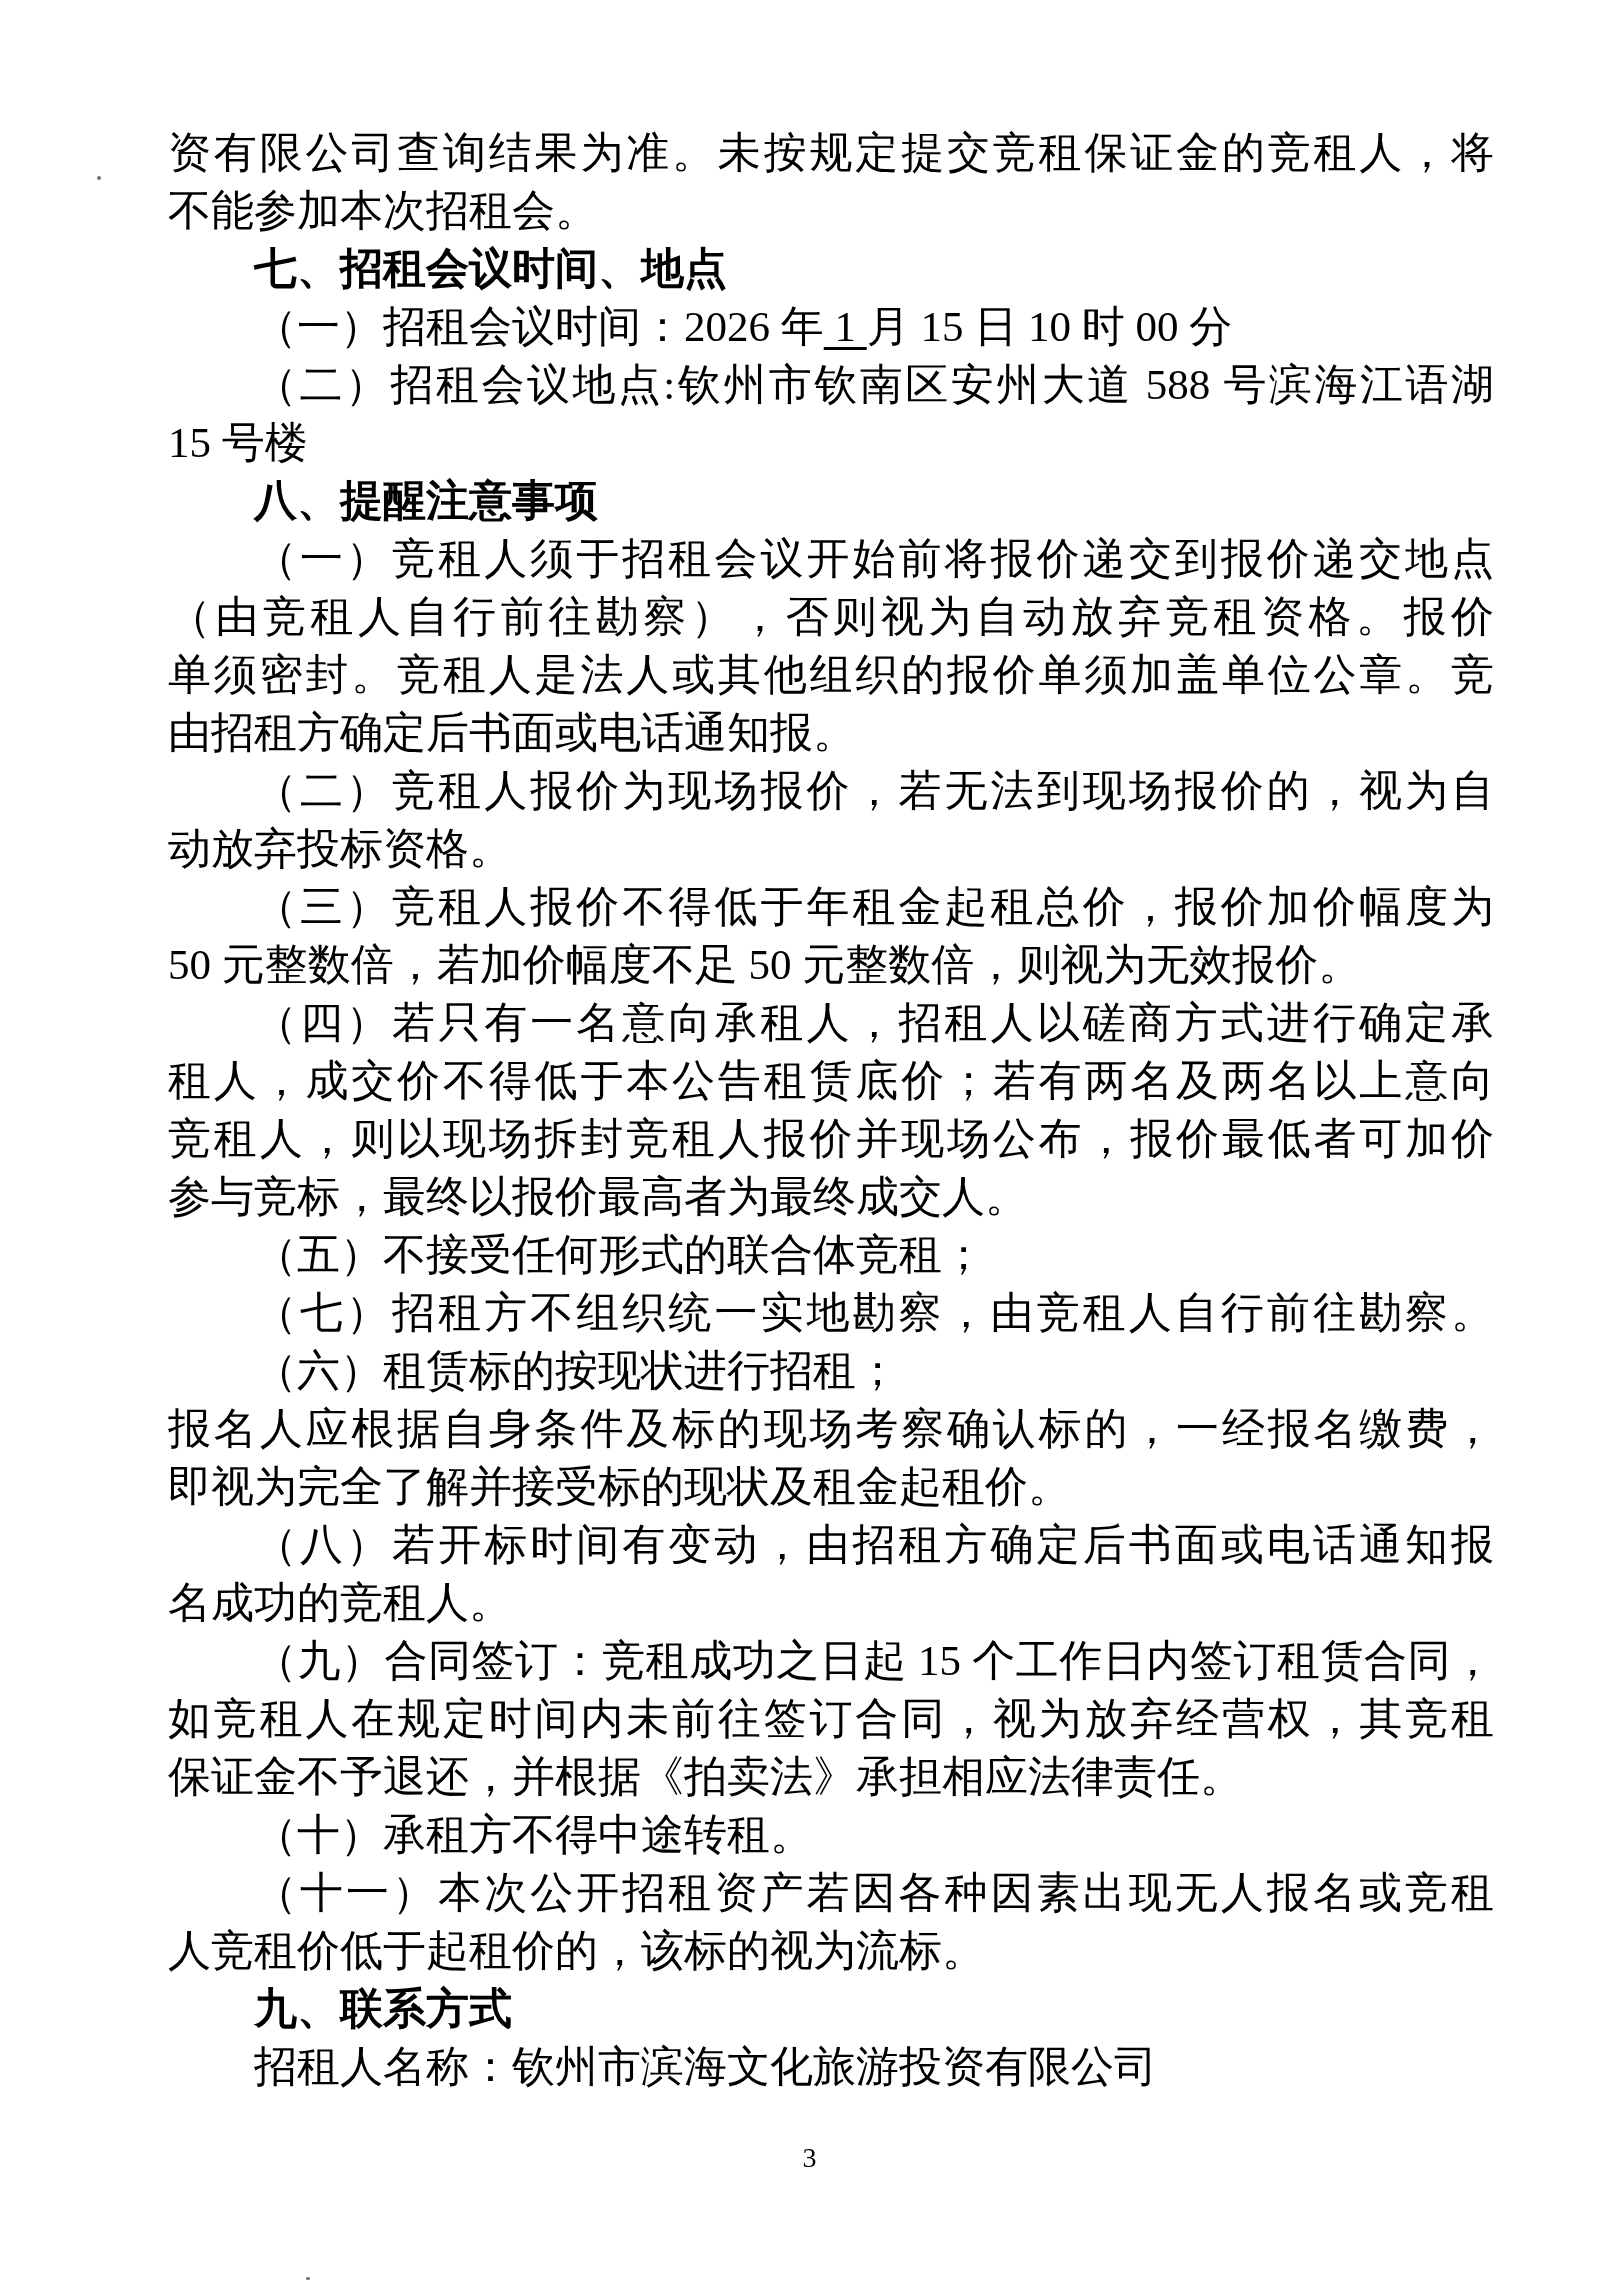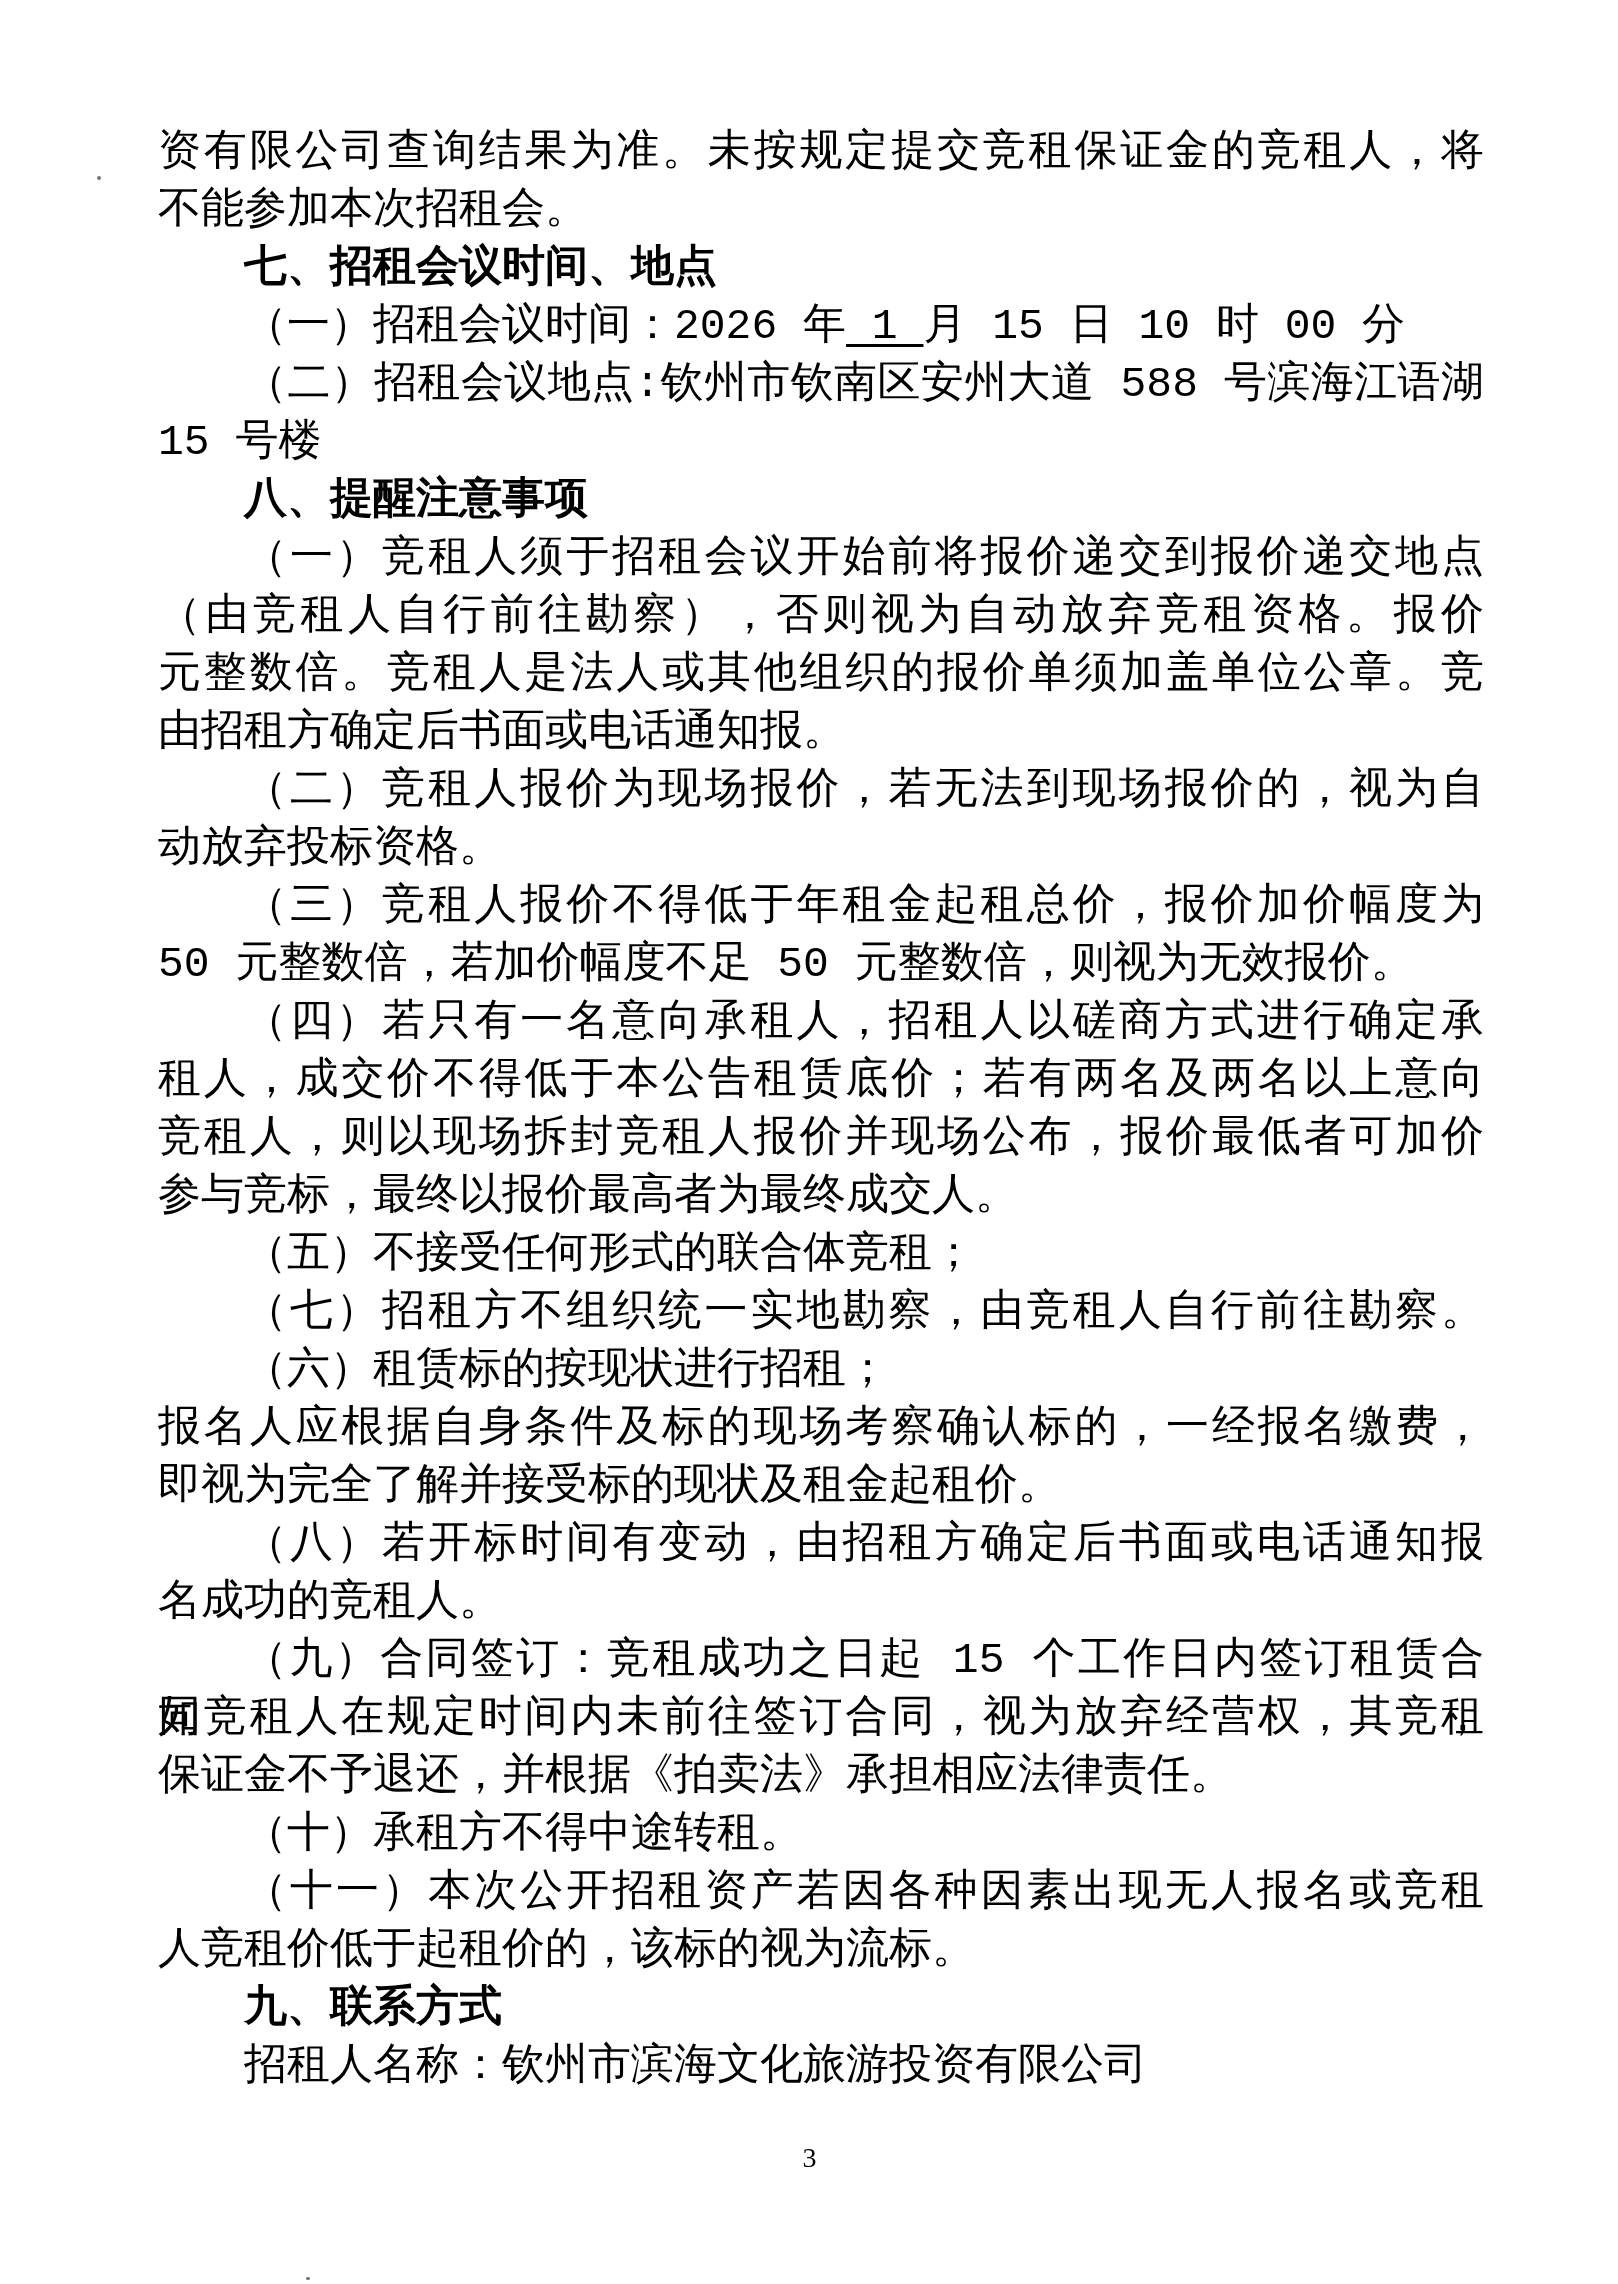--- a/index.html
+++ b/index.html
@@ -15,24 +15,23 @@
     color: #000000;
     overflow: hidden;
   }
   .page {
     position: absolute;
     inset: 0;
     background: #ffffff;
   }
   .content {
     position: absolute;
-    left: 158px;
+    left: 168px;
     top: 124px;
     width: 1326px;
-    font-family: Liberation Mono, monospace;
   }
   .line {
     font-size: 43px;
     line-height: 58px;
     height: 58px;
     white-space: pre-wrap;
     color: #000000;
     text-align: left;
   }
   .line.indent {
@@ -87,21 +86,21 @@
   <div class="content" id="doc-lines">
       <div class="line fill"><span>资有限公司查询结果为准。未按规定提交竞租保证金的竞租人，将</span></div>
       <div class="line"><span>不能参加本次招租会。</span></div>
       <div class="line heading indent"><span>七、招租会议时间、地点</span></div>
       <div class="line indent"><span>（一）招租会议时间：2026 年</span><span class="u"> 1 </span><span>月 15 日 10 时 00 分</span></div>
       <div class="line indent fill"><span>（二）招租会议地点:钦州市钦南区安州大道 588 号滨海江语湖</span></div>
       <div class="line"><span>15 号楼</span></div>
       <div class="line heading indent"><span>八、提醒注意事项</span></div>
       <div class="line indent fill"><span>（一）竞租人须于招租会议开始前将报价递交到报价递交地点</span></div>
       <div class="line fill"><span>（由竞租人自行前往勘察），否则视为自动放弃竞租资格。报价</span></div>
-      <div class="line fill"><span>元整数倍。竞租人是法人或其他组织的报价单须加盖单位公章。竞</span></div>
+      <div class="line fill"><span>单须密封。竞租人是法人或其他组织的报价单须加盖单位公章。竞</span></div>
       <div class="line"><span>由招租方确定后书面或电话通知报。</span></div>
       <div class="line indent fill"><span>（二）竞租人报价为现场报价，若无法到现场报价的，视为自</span></div>
       <div class="line"><span>动放弃投标资格。</span></div>
       <div class="line indent fill"><span>（三）竞租人报价不得低于年租金起租总价，报价加价幅度为</span></div>
       <div class="line"><span>50 元整数倍，若加价幅度不足 50 元整数倍，则视为无效报价。</span></div>
       <div class="line indent fill"><span>（四）若只有一名意向承租人，招租人以磋商方式进行确定承</span></div>
       <div class="line fill"><span>租人，成交价不得低于本公告租赁底价；若有两名及两名以上意向</span></div>
       <div class="line fill"><span>竞租人，则以现场拆封竞租人报价并现场公布，报价最低者可加价</span></div>
       <div class="line"><span>参与竞标，最终以报价最高者为最终成交人。</span></div>
       <div class="line indent"><span>（五）不接受任何形式的联合体竞租；</span></div>

